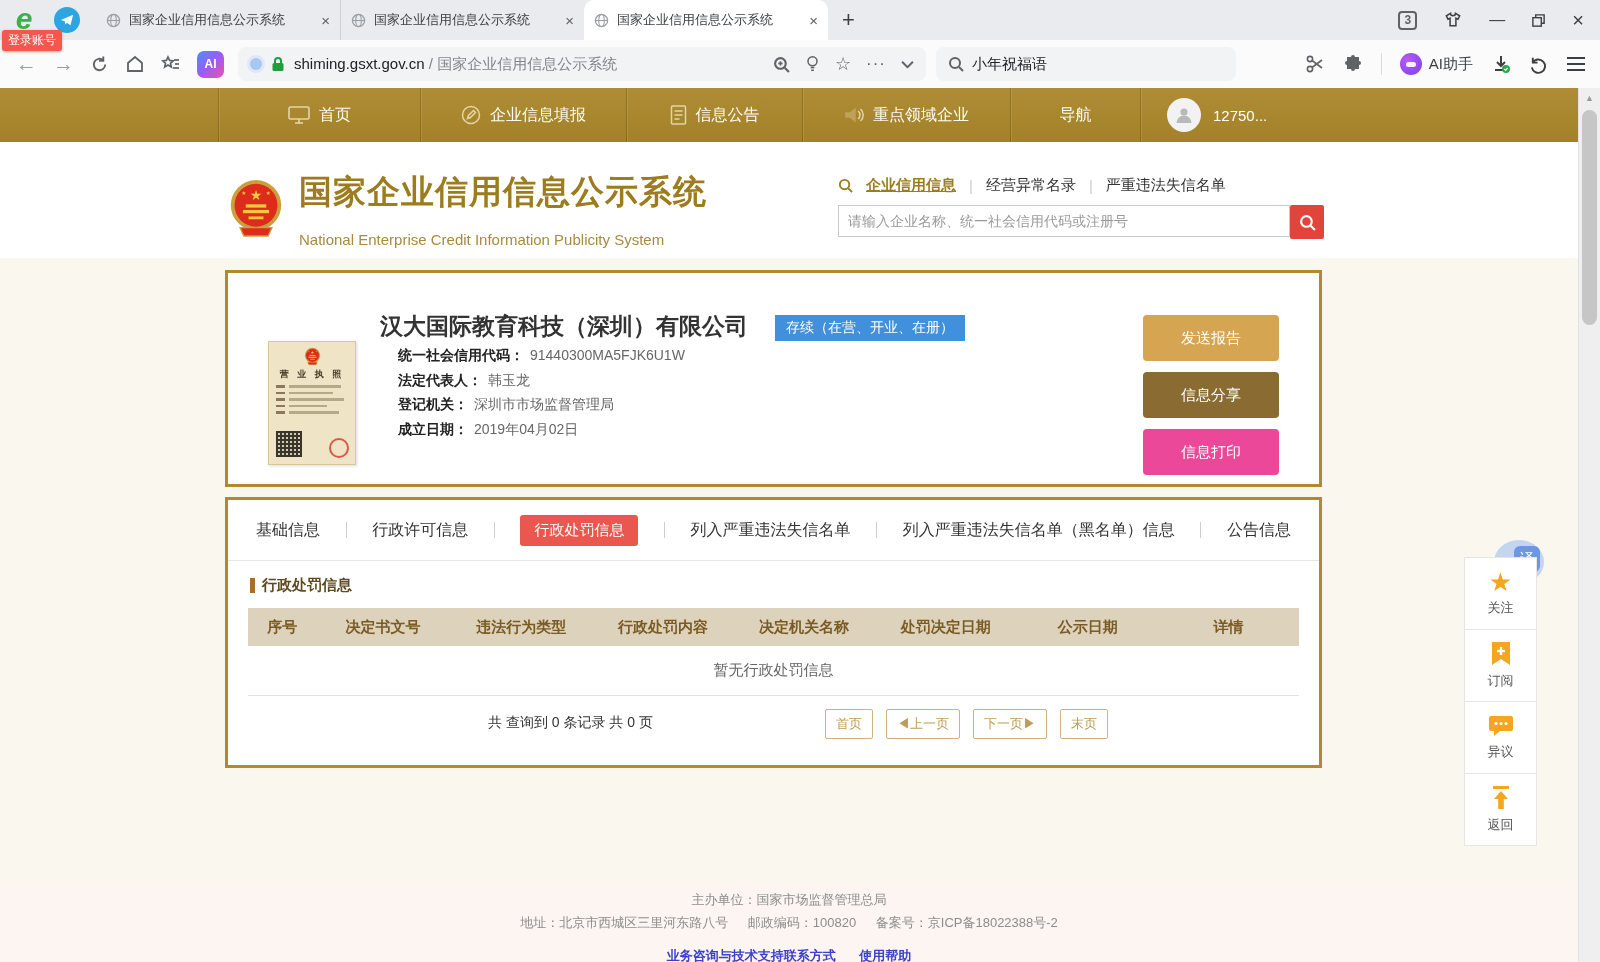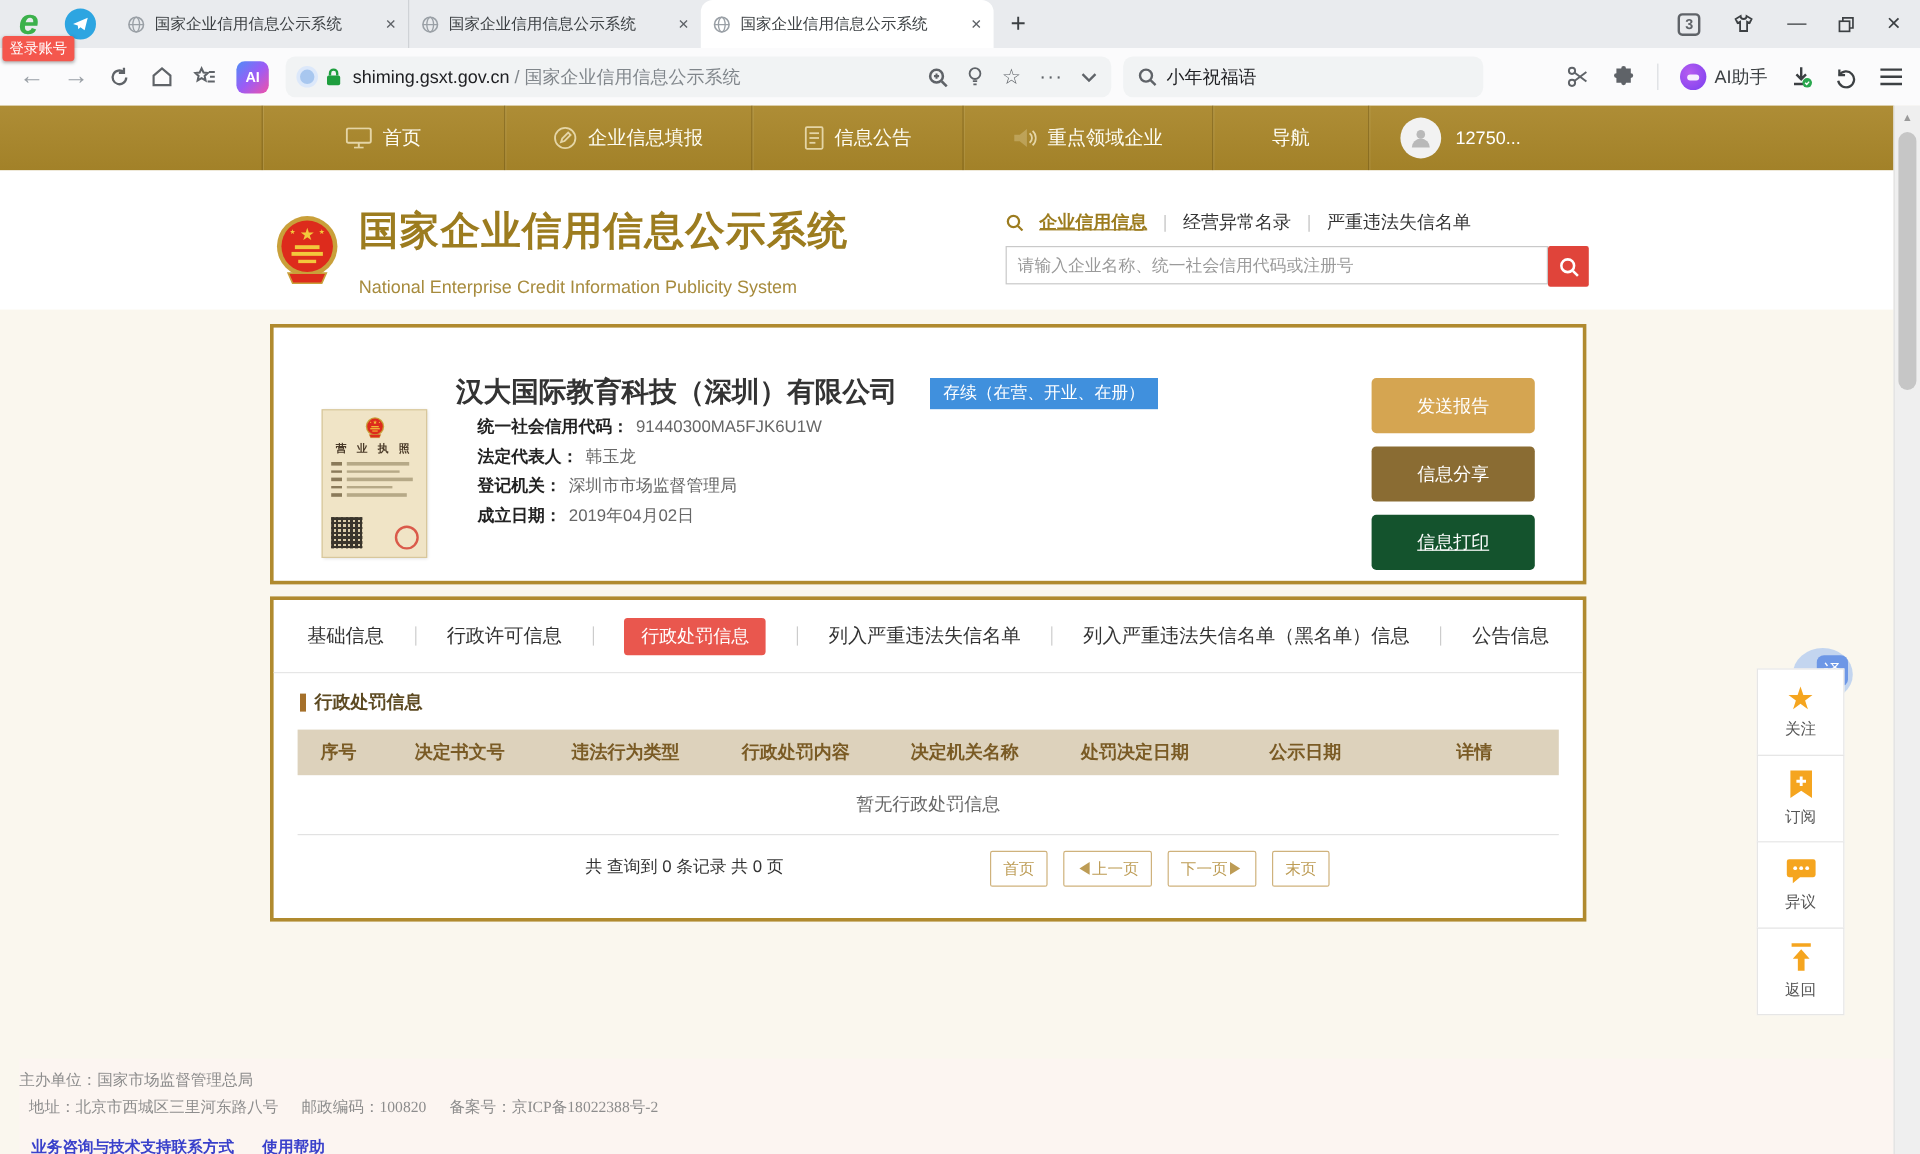--- a/index.html
+++ b/index.html
@@ -78,21 +78,21 @@
   .license .qr { position:absolute; left:7px; bottom:7px; width:26px; height:26px; background:repeating-linear-gradient(0deg,#3a352c 0 2px,transparent 2px 4px), repeating-linear-gradient(90deg,#3a352c 0 2px,#d9cba8 2px 4px); }
   .license .seal { position:absolute; right:6px; bottom:6px; width:20px; height:20px; border:2px solid #d5372a; border-radius:50%; opacity:.8; }
   .cname { position:absolute; left:152px; top:38px; font-size:23px; font-weight:bold; color:#333; }
   .cbadge { position:absolute; left:547px; top:42px; background:#4090dd; color:#fff; font-size:14px; padding:4px 11px; }
   .cfields { position:absolute; left:170px; top:70px; }
   .cfield { font-size:14px; line-height:24.6px; }
   .cfield .lab { font-weight:bold; color:#222; }
   .cfield .val { color:#666; margin-left:6px; }
   .cbtns { position:absolute; left:915px; top:42px; display:flex; flex-direction:column; gap:11px; }
   .cbtn { width:136px; height:46px; border:none; border-radius:4px; color:#fff; font-size:15px; font-family:"Liberation Sans",sans-serif; }
-  .cbtn.b1 { background:#d5a551; } .cbtn.b2 { background:#8a6c33; } .cbtn.b3 { background:#14532d;text-decoration:underline; }
+  .cbtn.b1 { background:#d5a551; } .cbtn.b2 { background:#8a6c33; } .cbtn.b3 { background:#ec4899; }
 
   
   .panel2 { top:497px; height:271px; }
   .dtabs { height:61px; display:flex; align-items:center; justify-content:space-between; padding:0 28px; border-bottom:1px solid #e6e6e6; }
   .dtab { font-size:16px; color:#333; white-space:nowrap; }
   .dtab.active { background:#e9574e; color:#fff; padding:6px 14px; border-radius:3px; font-size:15px; }
   .dtabs .sep { width:1px; height:16px; background:#ccc; }
   .sect-title { margin:15px 0 0 22px; display:flex; align-items:center; gap:7px; font-size:15px; font-weight:bold; color:#5d4a22; }
   .sect-title b { width:5px; height:15px; background:#a5702a; }
   .dtable { margin:13px 20px 0; }
@@ -108,23 +108,23 @@
 
   
   .halo { position:absolute; left:1494px; top:540px; width:50px; height:44px; border-radius:50%; background:rgba(150,185,240,.55); }
   .trbadge { position:absolute; left:1514px; top:546px; width:26px; height:26px; background:#6d97e6; border-radius:6px; color:#fff; font-size:14px; display:flex; align-items:center; justify-content:center; }
   .sidewidget { position:absolute; left:1464px; top:558px; width:73px; }
   .swbox { width:73px; height:73px; background:#fff; border:1px solid #e6e6e6; margin-top:-1px; display:flex; flex-direction:column; align-items:center; justify-content:center; gap:5px; }
   .swbox .lbl { font-size:13px; color:#555; }
   .swstar { font-size:26px; color:#f5a51f; line-height:24px; }
 
   
-  .footer { position:absolute; left:16px; top:882px; width:1578px; height:80px; background:#fcf5f1; text-align:left; }
+  .footer { position:absolute; left:0; top:882px; width:1578px; height:80px; background:#fcf5f1; text-align:center; }
   .f1 { padding-top:9px; font-size:13px; color:#8d8d8d; }
-  .f2 { margin-top:5px; font-size:13px; color:#8d8d8d;font-family:Liberation Serif, serif; }
+  .f2 { margin-top:5px; font-size:13px; color:#8d8d8d; }
   .f2 span { margin:0 8px; }
   .f3 { margin-top:15px; font-size:13px; color:#3a41cb; font-weight:bold; }
   .f3 span { margin:0 10px; }
 
   
   .vscroll { position:absolute; left:1578px; top:88px; width:22px; height:874px; background:#efefef; border-left:1px solid #e2e2e2; }
   .vscroll .arr { text-align:center; font-size:9px; color:#9a9a9a; padding-top:5px; }
   .vscroll .thumb { position:absolute; left:3px; top:22px; width:15px; height:215px; background:#c6c6c6; border-radius:8px; }
 
   svg { display:block; }

